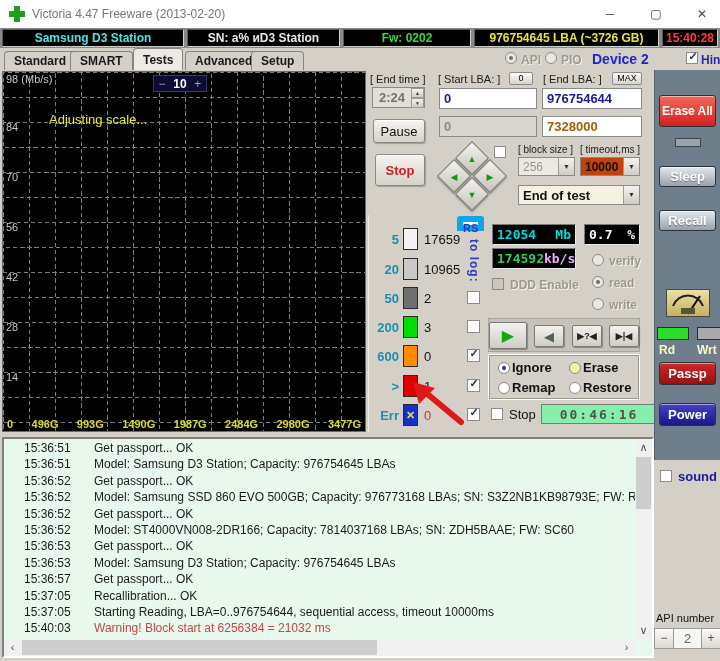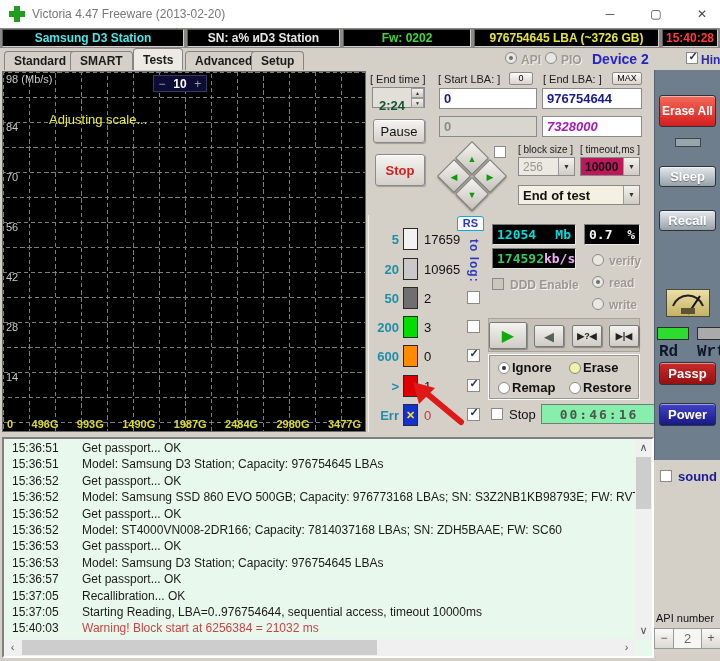--- a/index.html
+++ b/index.html
@@ -66,47 +66,47 @@
   .banner .b2 { font-size:10px; font-weight:bold; color:#2de4e4; }
 
   
   .panel-top { position:absolute; left:366px; top:70px; width:328px; height:146px; }
   .flabel { position:absolute; font-size:11px; color:#202020; white-space:nowrap; }
   .tinybtn { position:absolute; height:13px; font-size:9px; line-height:11px; text-align:center;
              background:linear-gradient(#fcfbf9,#d8d4cc); border:1px solid #8a8a8a; border-radius:2px; }
   .field { position:absolute; height:21px; background:#fff; border:1px solid #8a8a8a;
            font-size:13px; font-weight:bold; padding:2px 0 0 4px; }
   .field.navy { color:#1a1a90; }
-  .field.darkred { color:#a21caf;font-style:italic; }
+  .field.darkred { color:#a16207; }
   .field.disabled { background:#d9d6cf; color:#8e8b84; }
   .btn { background:linear-gradient(#f5f4f1,#d5d1c9); border:1px solid #8a8a8a; border-radius:3px;
          box-shadow:inset 0 1px 0 #fff, 1px 1px 1px rgba(0,0,0,.25);
          display:flex; align-items:center; justify-content:center; font-size:13px; color:#111; }
   .spinbox { position:absolute; height:21px; background:#e2dfd8; border:1px solid #8a8a8a; display:flex; }
-  .spinbox .val { flex:1; font-size:13px; font-weight:bold; color:#14532d; text-align:center; padding-top:10px; }
+  .spinbox .val { flex:1; font-size:13px; font-weight:bold; color:#737373; text-align:center; padding-top:2px; }
   .spinarrows { width:13px; display:flex; flex-direction:column; }
   .spinarrows div { flex:1; background:linear-gradient(#f3f2ef,#cfccc4); border:1px solid #9a9a9a;
                     font-size:5px; color:#333; text-align:center; line-height:8px; }
-  .select { position:absolute; height:19px; background:#be185d; border:1px solid #8a8a8a; display:flex; }
+  .select { position:absolute; height:19px; background:#c2410c; border:1px solid #8a8a8a; display:flex; }
   .select .sval { flex:1; font-size:12px; padding:2px 0 0 4px; color:#111; white-space:nowrap; overflow:hidden; }
   .select .sarrow { width:16px; background:linear-gradient(#f3f2ef,#cfccc4); border-left:1px solid #9a9a9a;
                     font-size:7px; color:#333; text-align:center; line-height:17px; }
   .select.disabled { background:#ece9e2; } .select.disabled .sval { color:#9a978f; }
   .select.big { height:20px; background:#f4f1e2; } .select.big .sval { font-size:13px; font-weight:bold; }
   .nav { position:absolute; left:74px; top:74px; width:66px; height:66px; }
   .nav .d { position:absolute; width:24px; height:24px; background:linear-gradient(135deg,#f4f3f0,#c6c2ba);
             border:1px solid #808080; transform:rotate(45deg); box-shadow:1px 1px 2px rgba(0,0,0,.35); }
   .nav .d span { display:block; width:100%; height:100%; transform:rotate(-45deg); text-align:center;
                  line-height:24px; font-size:9px; color:#0b9b0b; }
 
   
   .panel-speeds { position:absolute; left:368px; top:215px; width:122px; height:217px;
                   border-left:1px solid #efece6; }
   .rs-btn { position:absolute; left:88px; top:1px; width:27px; height:15px; background:#fafafa;
-            border:1px solid #0ea5e9; border-radius:3px 3px 0 0; font-size:11px; font-weight:bold;
+            border:6px solid #0ea5e9; border-radius:3px 3px 0 0; font-size:11px; font-weight:bold;
             color:#2a3ab8; text-align:center; line-height:13px; }
   .sprow { position:absolute; left:0; width:100%; height:22px; display:flex; align-items:center; }
   .sprow .lbl { width:30px; text-align:right; font-size:13px; font-weight:bold; color:#1d8fa8; }
   .sprow .blk { width:15px; height:22px; border:1px solid #2a2a2a; margin-left:4px; position:relative;
                 text-align:center; font-size:11px; font-weight:bold; color:#f2e21a; line-height:20px; }
   .sprow .cnt { margin-left:6px; font-size:13px; color:#111; }
   .sprow .cnt.red { color:#c33; }
   .tolog { position:absolute; left:98px; top:24px; writing-mode:vertical-rl; font-size:12px; font-weight:bold;
            color:#2a3ab8; letter-spacing:1px; }
   .spcbx { position:absolute; left:98px; width:13px; height:13px; }
@@ -138,28 +138,28 @@
   .breakall { top:25px; height:32px; background:linear-gradient(#f26a5a,#d41f1f); font-size:12px; line-height:30px; }
   .graybtn { height:21px; background:linear-gradient(#e4e8ec,#97a1aa); color:#fff; font-size:13px; line-height:19px;
              text-shadow:0 1px 1px rgba(0,0,0,.4); }
   .passp { top:292px; height:23px; background:linear-gradient(#cc2a2a,#961010); font-size:13px; line-height:21px; }
   .power { top:333px; height:23px; background:linear-gradient(#4242c8,#181884); font-size:13px; line-height:21px; }
   .indicator { position:absolute; left:20px; top:68px; width:26px; height:9px; background:#9aa4ac;
                border:1px solid #3e464d; }
   .gauge { position:absolute; left:11px; top:219px; width:44px; height:28px;
            background:linear-gradient(#ecdfa8,#c4b264); border:1px solid #4a4a3a; }
   .led { position:absolute; height:13px; border:1px solid #2e2e2e; }
-  .led-label { position:absolute; font-size:16px; font-weight:bold; color:#0f172a;font-family:Liberation Mono, monospace; }
+  .led-label { position:absolute; font-size:12px; font-weight:bold; color:#fef9c3; }
 
   
   .logbox { position:absolute; left:2px; top:437px; width:652px; height:221px; background:#e9f8ec;
             border:2px solid #808080; border-right-color:#fff; border-bottom-color:#fff; }
   .logrows { position:absolute; left:0; top:2px; right:17px; bottom:17px; overflow:hidden; }
   .logrow { height:16.4px; font-size:12px; color:#1a1a1a; white-space:nowrap; }
-  .logrow .t { display:inline-block; width:54px; margin-left:8px; }
+  .logrow .t { display:inline-block; width:54px; margin-left:20px; }
   .logrow .m { margin-left:16px; }
   .logrow.warn .m { color:#c64545; }
   .vscroll { position:absolute; right:0; top:0; bottom:17px; width:17px; background:#f0f0f0; }
   .hscroll { position:absolute; left:0; bottom:0; right:17px; height:17px; background:#f0f0f0; }
   .scr-arrow { position:absolute; width:17px; height:17px; color:#505050; font-size:11px; text-align:center;
                line-height:16px; background:#f0f0f0; }
   .scr-thumb { position:absolute; background:#cdcdcd; }
 
   
   .bottomright { position:absolute; left:654px; top:460px; width:66px; height:201px; background:#d4d0c8; }

